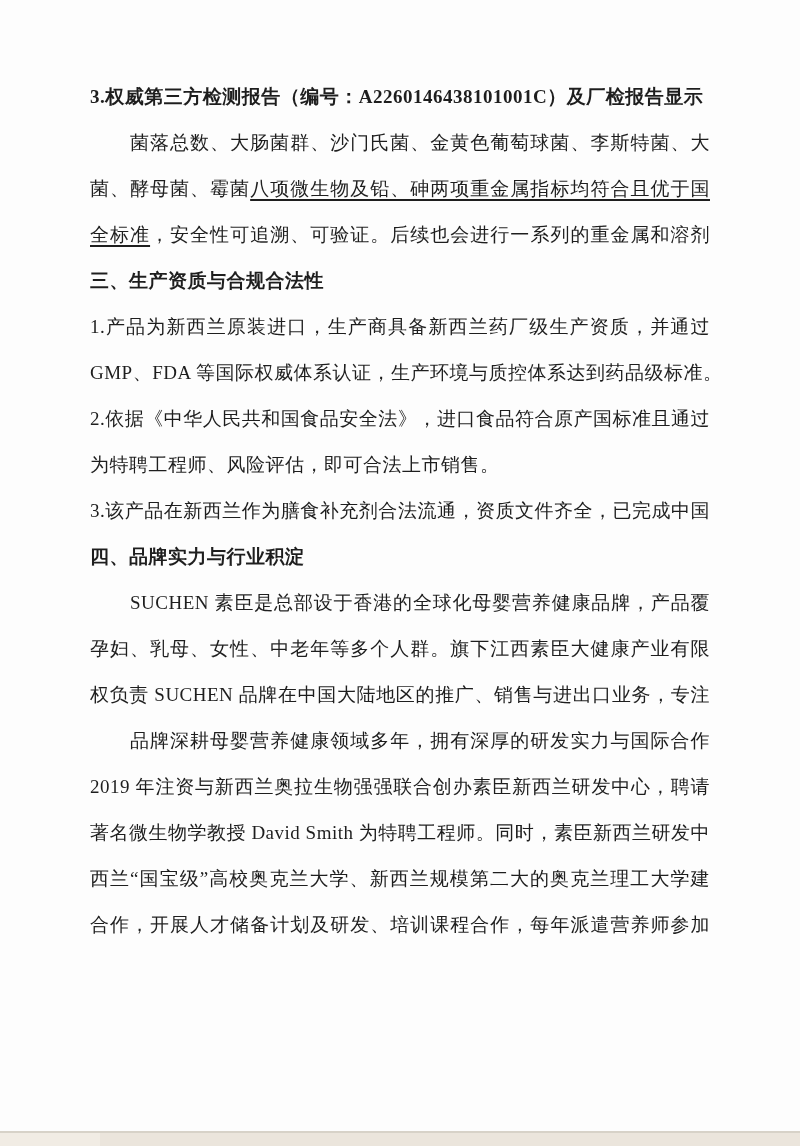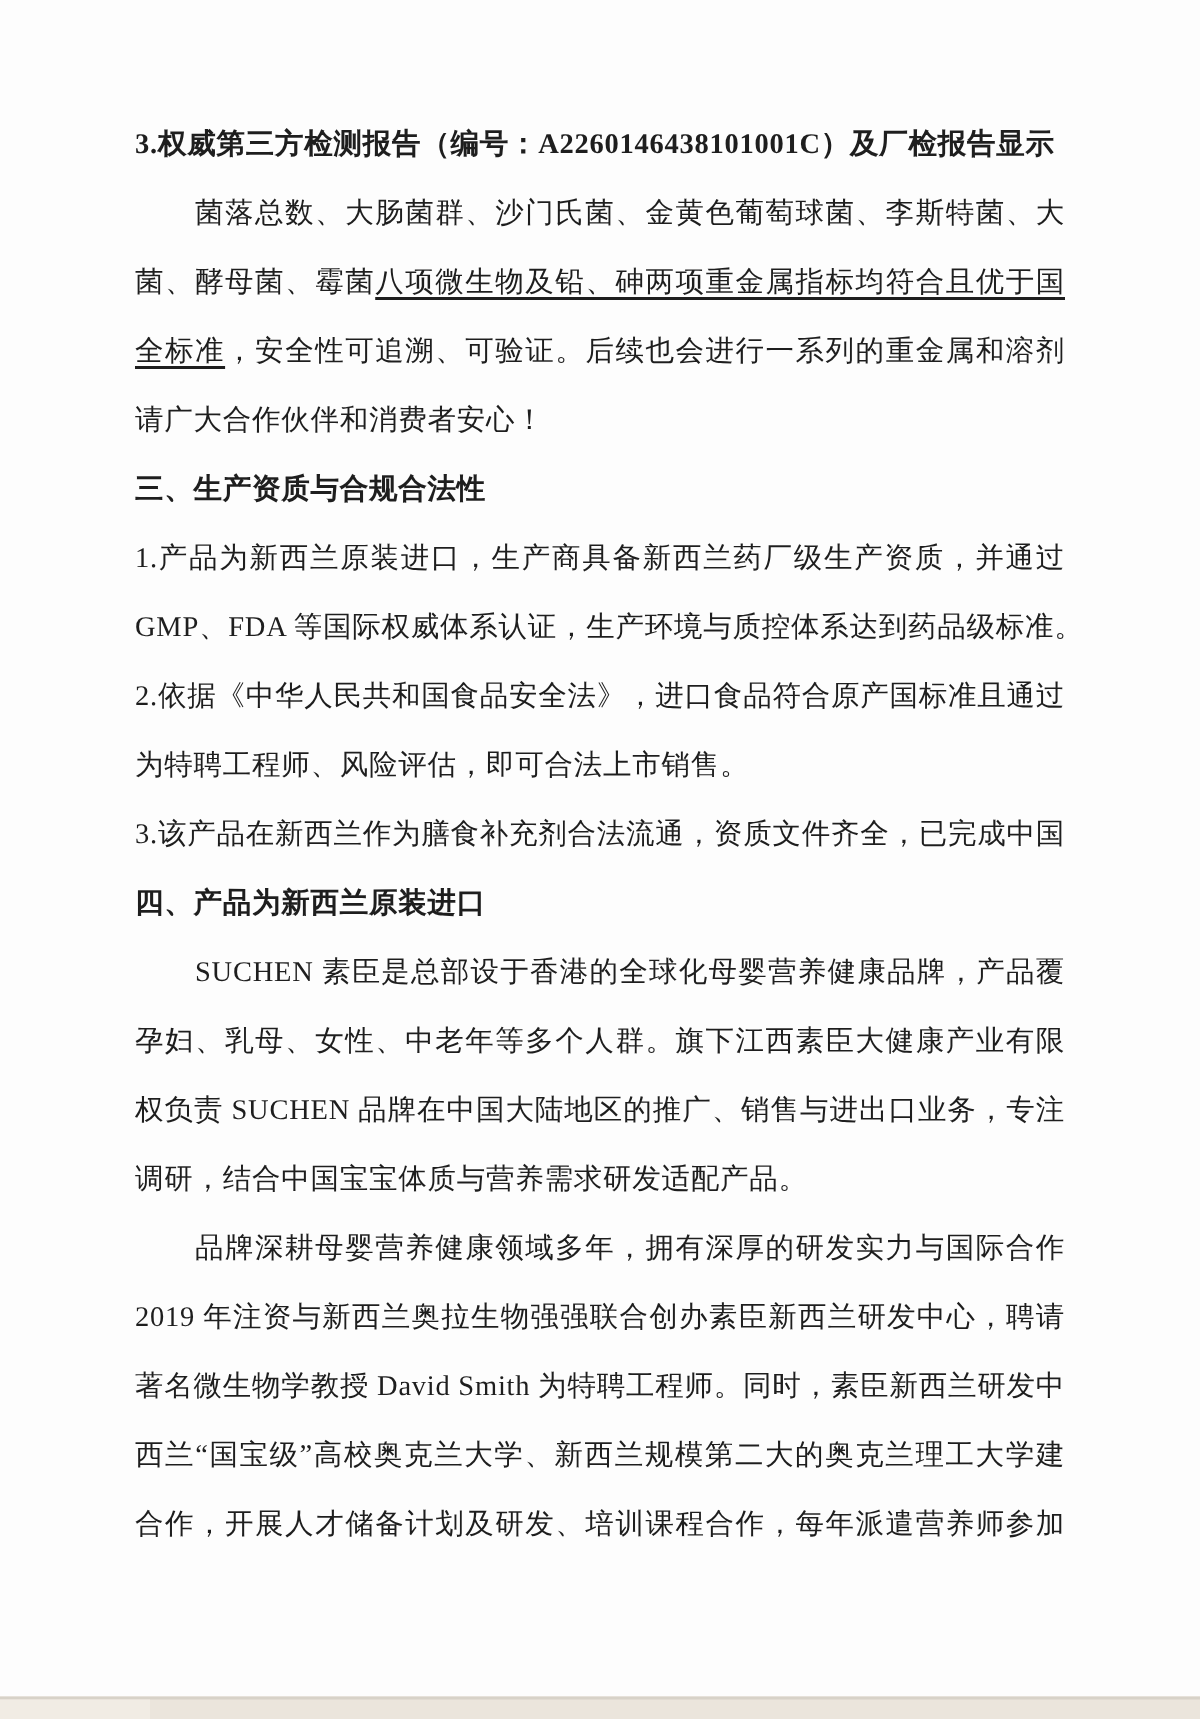--- a/index.html
+++ b/index.html
@@ -52,32 +52,30 @@
 </style>
 </head>
 <body>
 
 <div class="viewport">
   <div class="doc-content" id="doc-lines">
       <div class="line bold"><span>3.权威第三方检测报告（编号：A2260146438101001C）及厂检报告显示：</span></div>
       <div class="line justify indent2"><span>菌落总数、大肠菌群、沙门氏菌、金黄色葡萄球菌、李斯特菌、大肠埃希氏</span></div>
       <div class="line justify"><span>菌、酵母菌、霉菌</span><span class="u">八项微生物及铅、砷两项重金属指标均符合且优于国家食品安</span></div>
       <div class="line justify"><span class="u">全标准</span><span>，安全性可追溯、可验证。后续也会进行一系列的重金属和溶剂残留外检，</span></div>
-      <div class="line"><span>请广大合作伙伴和消费者安心！</span></div>
       <div class="line bold"><span>三、生产资质与合规合法性</span></div>
       <div class="line justify"><span>1.产品为新西兰原装进口，生产商具备新西兰药厂级生产资质，并通过 HACCP、</span></div>
       <div class="line"><span>GMP、FDA 等国际权威体系认证，生产环境与质控体系达到药品级标准。</span></div>
       <div class="line justify"><span>2.依据《中华人民共和国食品安全法》，进口食品符合原产国标准且通过中国海</span></div>
       <div class="line"><span>为特聘工程师、风险评估，即可合法上市销售。</span></div>
       <div class="line justify"><span>3.该产品在新西兰作为膳食补充剂合法流通，资质文件齐全，已完成中国海关入</span></div>
-      <div class="line bold"><span>四、产品为新西兰原装进口</span></div>
+      <div class="line bold"><span>四、品牌实力与行业积淀</span></div>
       <div class="line justify indent2"><span>SUCHEN 素臣是总部设于香港的全球化母婴营养健康品牌，产品覆盖婴幼儿、</span></div>
       <div class="line justify"><span>孕妇、乳母、女性、中老年等多个人群。旗下江西素臣大健康产业有限公司，全</span></div>
       <div class="line justify"><span>权负责 SUCHEN 品牌在中国大陆地区的推广、销售与进出口业务，专注中国市场</span></div>
-      <div class="line"><span>调研，结合中国宝宝体质与营养需求研发适配产品。</span></div>
       <div class="line justify indent2"><span>品牌深耕母婴营养健康领域多年，拥有深厚的研发实力与国际合作背景。</span></div>
       <div class="line justify"><span>2019 年注资与新西兰奥拉生物强强联合创办素臣新西兰研发中心，聘请新西兰</span></div>
       <div class="line justify"><span>著名微生物学教授 David Smith 为特聘工程师。同时，素臣新西兰研发中心与新</span></div>
       <div class="line justify"><span>西兰“国宝级”高校奥克兰大学、新西兰规模第二大的奥克兰理工大学建立深度</span></div>
       <div class="line justify"><span>合作，开展人才储备计划及研发、培训课程合作，每年派遣营养师参加新西兰高</span></div>
     </div>
   <div class="page-edge">
     <div class="edge-left"></div>
   </div>
 </div>

